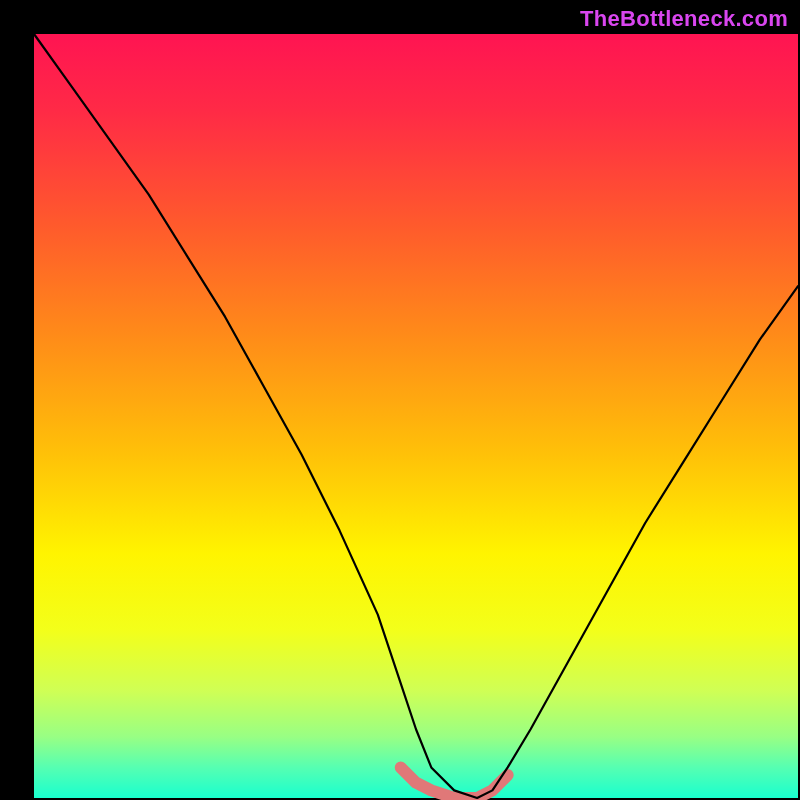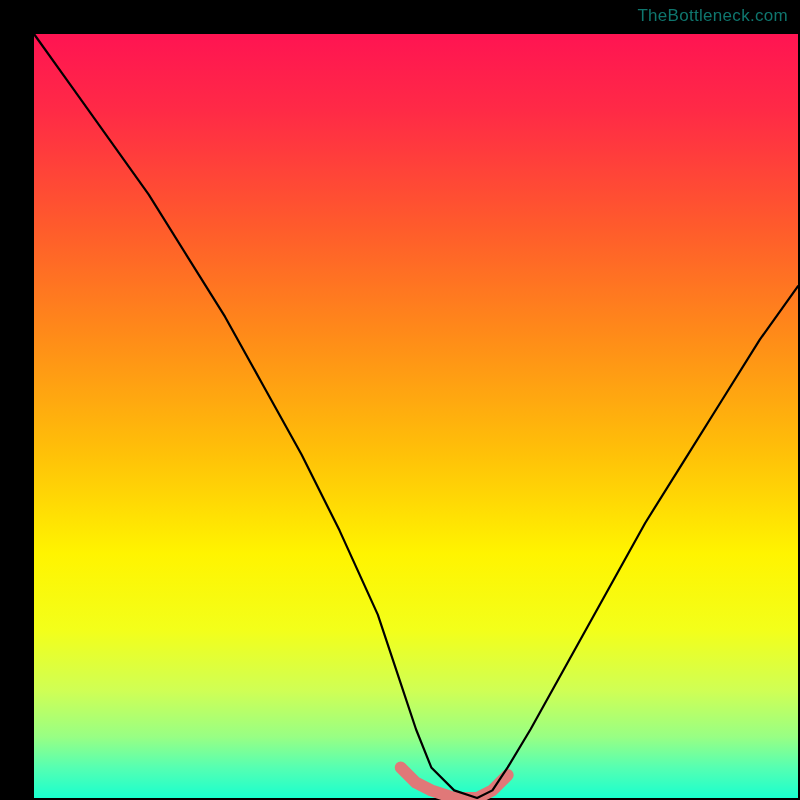--- a/index.html
+++ b/index.html
@@ -18,23 +18,23 @@
   svg.chart {
     position: absolute;
     top: 0;
     left: 0;
   }
   .watermark {
     position: absolute;
     top: 6px;
     right: 12px;
     font-family: Arial, Helvetica, sans-serif;
-    font-size: 17px;
-    font-weight: 400;
-    color: #0f766e;
+    font-size: 22px;
+    font-weight: 700;
+    color: #d946ef;
     letter-spacing: 0.3px;
   }
 </style>
 </head>
 <body>
 
 <div class="stage">
   <svg class="chart" width="800" height="800" viewBox="0 0 800 800">
     <defs>
       <linearGradient id="bg-grad" x1="0" y1="0" x2="0" y2="1">

